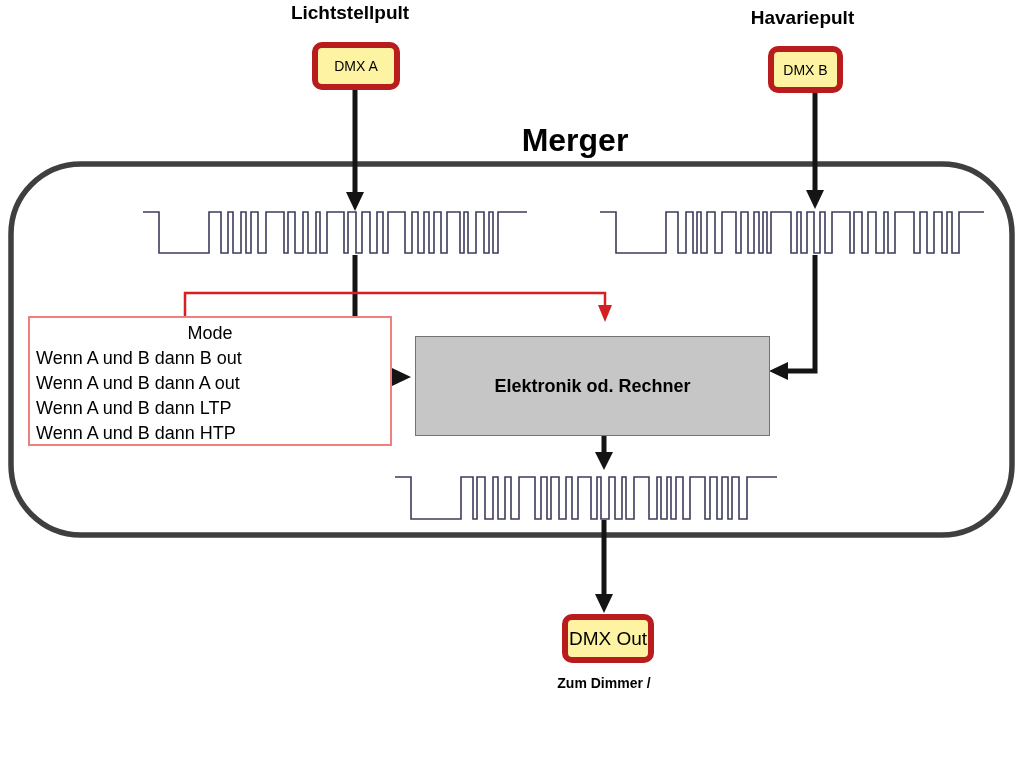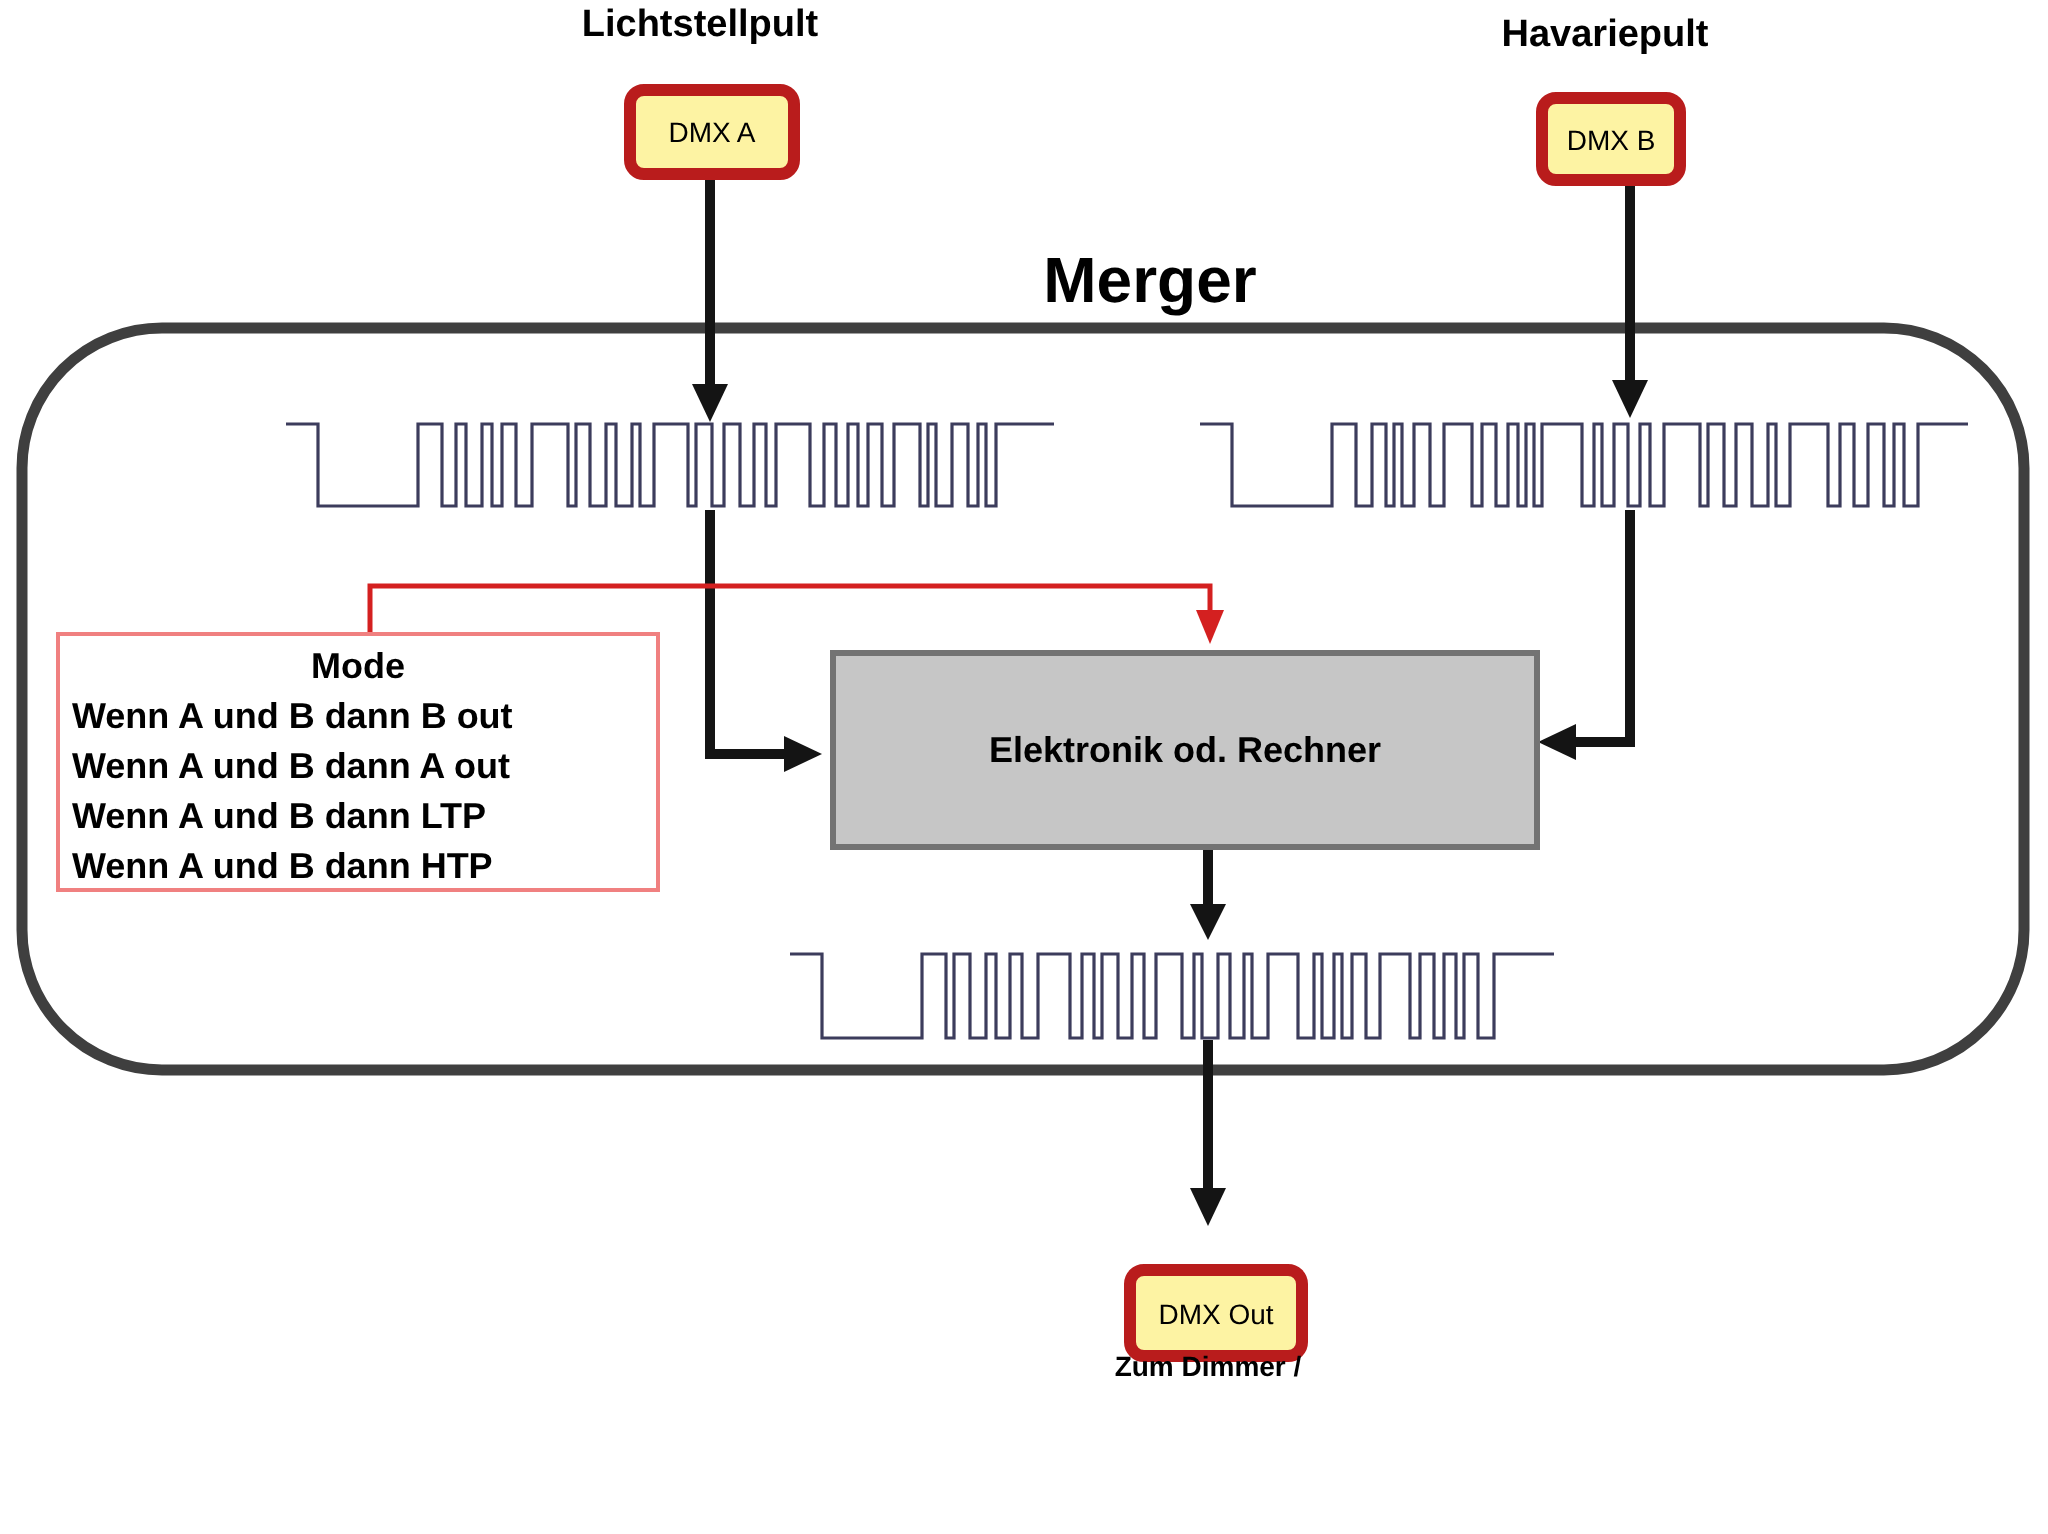--- a/index.html
+++ b/index.html
@@ -20,29 +20,29 @@
   .t-merger{font-size:32px;}
   .t-out{font-size:14px;line-height:26px;}
 
   .dmx-box{
     position:absolute;z-index:2;
     background:#fdf3a3;border:6px solid #b91c1c;border-radius:10px;
     display:flex;align-items:center;justify-content:center;
     font-size:14px;box-sizing:border-box;
   }
   .proc-box{
-    position:absolute;z-index:2;left:415px;top:325px;width:355px;height:100px;
-    background:#c6c6c6;border:3px solid #737373;box-sizing:border-box;
+    position:absolute;z-index:2;left:415px;top:336px;width:355px;height:100px;
+    background:#c6c6c6;border:1px solid #737373;box-sizing:border-box;
     display:flex;align-items:center;justify-content:center;
     font-size:18px;font-weight:bold;
   }
   .mode-box{
-    position:absolute;z-index:2;left:28px;top:316px;width:302px;height:130px;
+    position:absolute;z-index:2;left:28px;top:316px;width:364px;height:130px;
     background:#ffffff;border:2px solid #f08080;box-sizing:border-box;
-    padding:3px 6px;font-size:18px;font-weight:bold;line-height:25px;
+    padding:3px 6px;font-size:18px;font-weight:normal;line-height:25px;
   }
   .mode-title{text-align:center;}
   .mode-line{text-align:left;white-space:nowrap;}
 </style>
 </head>
 <body>
 
 <div class="canvas">
 
   <svg class="gfx" viewBox="0 0 1024 767">
@@ -84,21 +84,21 @@
   <div class="txt t-merger" style="left:462px;top:122px;width:226px;">Merger</div>
 
   <div class="dmx-box" style="left:312px;top:42px;width:88px;height:48px;">
     <span>DMX A</span>
   </div>
 
   <div class="dmx-box" style="left:768px;top:46px;width:75px;height:47px;">
     <span>DMX B</span>
   </div>
 
-  <div class="dmx-box" style="left:562px;top:632px;width:92px;height:49px;font-size:14px;">
+  <div class="dmx-box" style="left:562px;top:614px;width:92px;height:49px;font-size:19px;">
     <span>DMX Out</span>
   </div>
 
   <div class="proc-box">
     <span>Elektronik od. Rechner</span>
   </div>
 
   <div class="mode-box">
     <div class="mode-title">Mode</div>
     <div class="mode-line">Wenn A und B dann B out</div>

